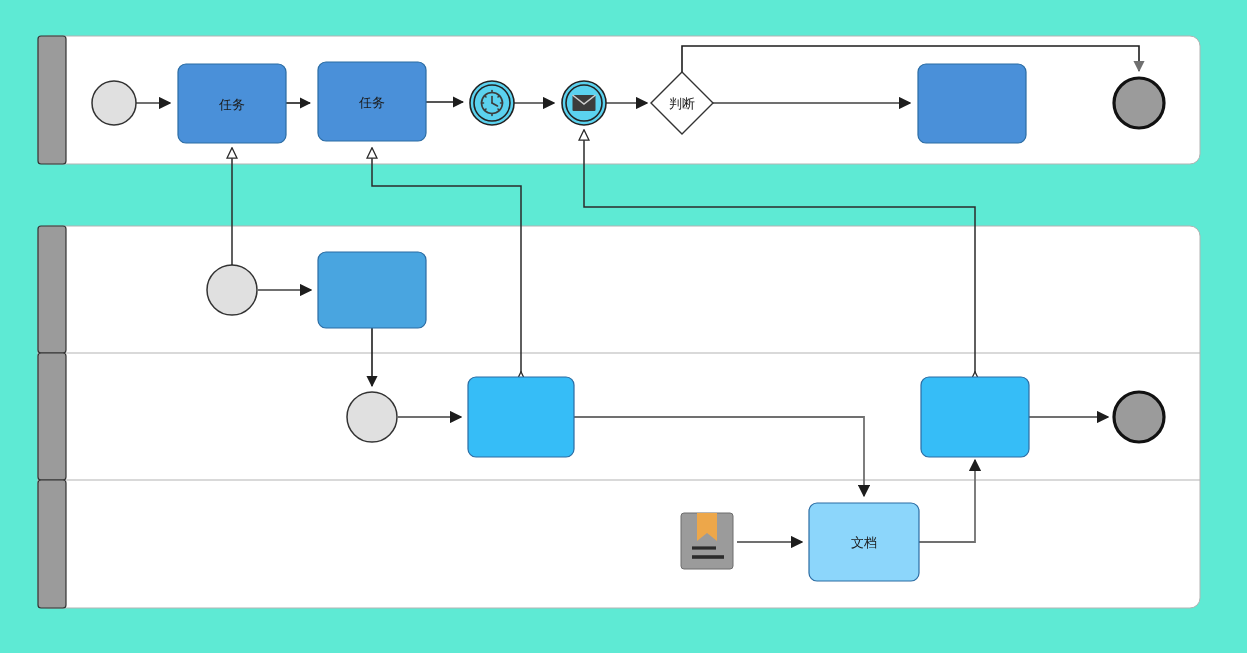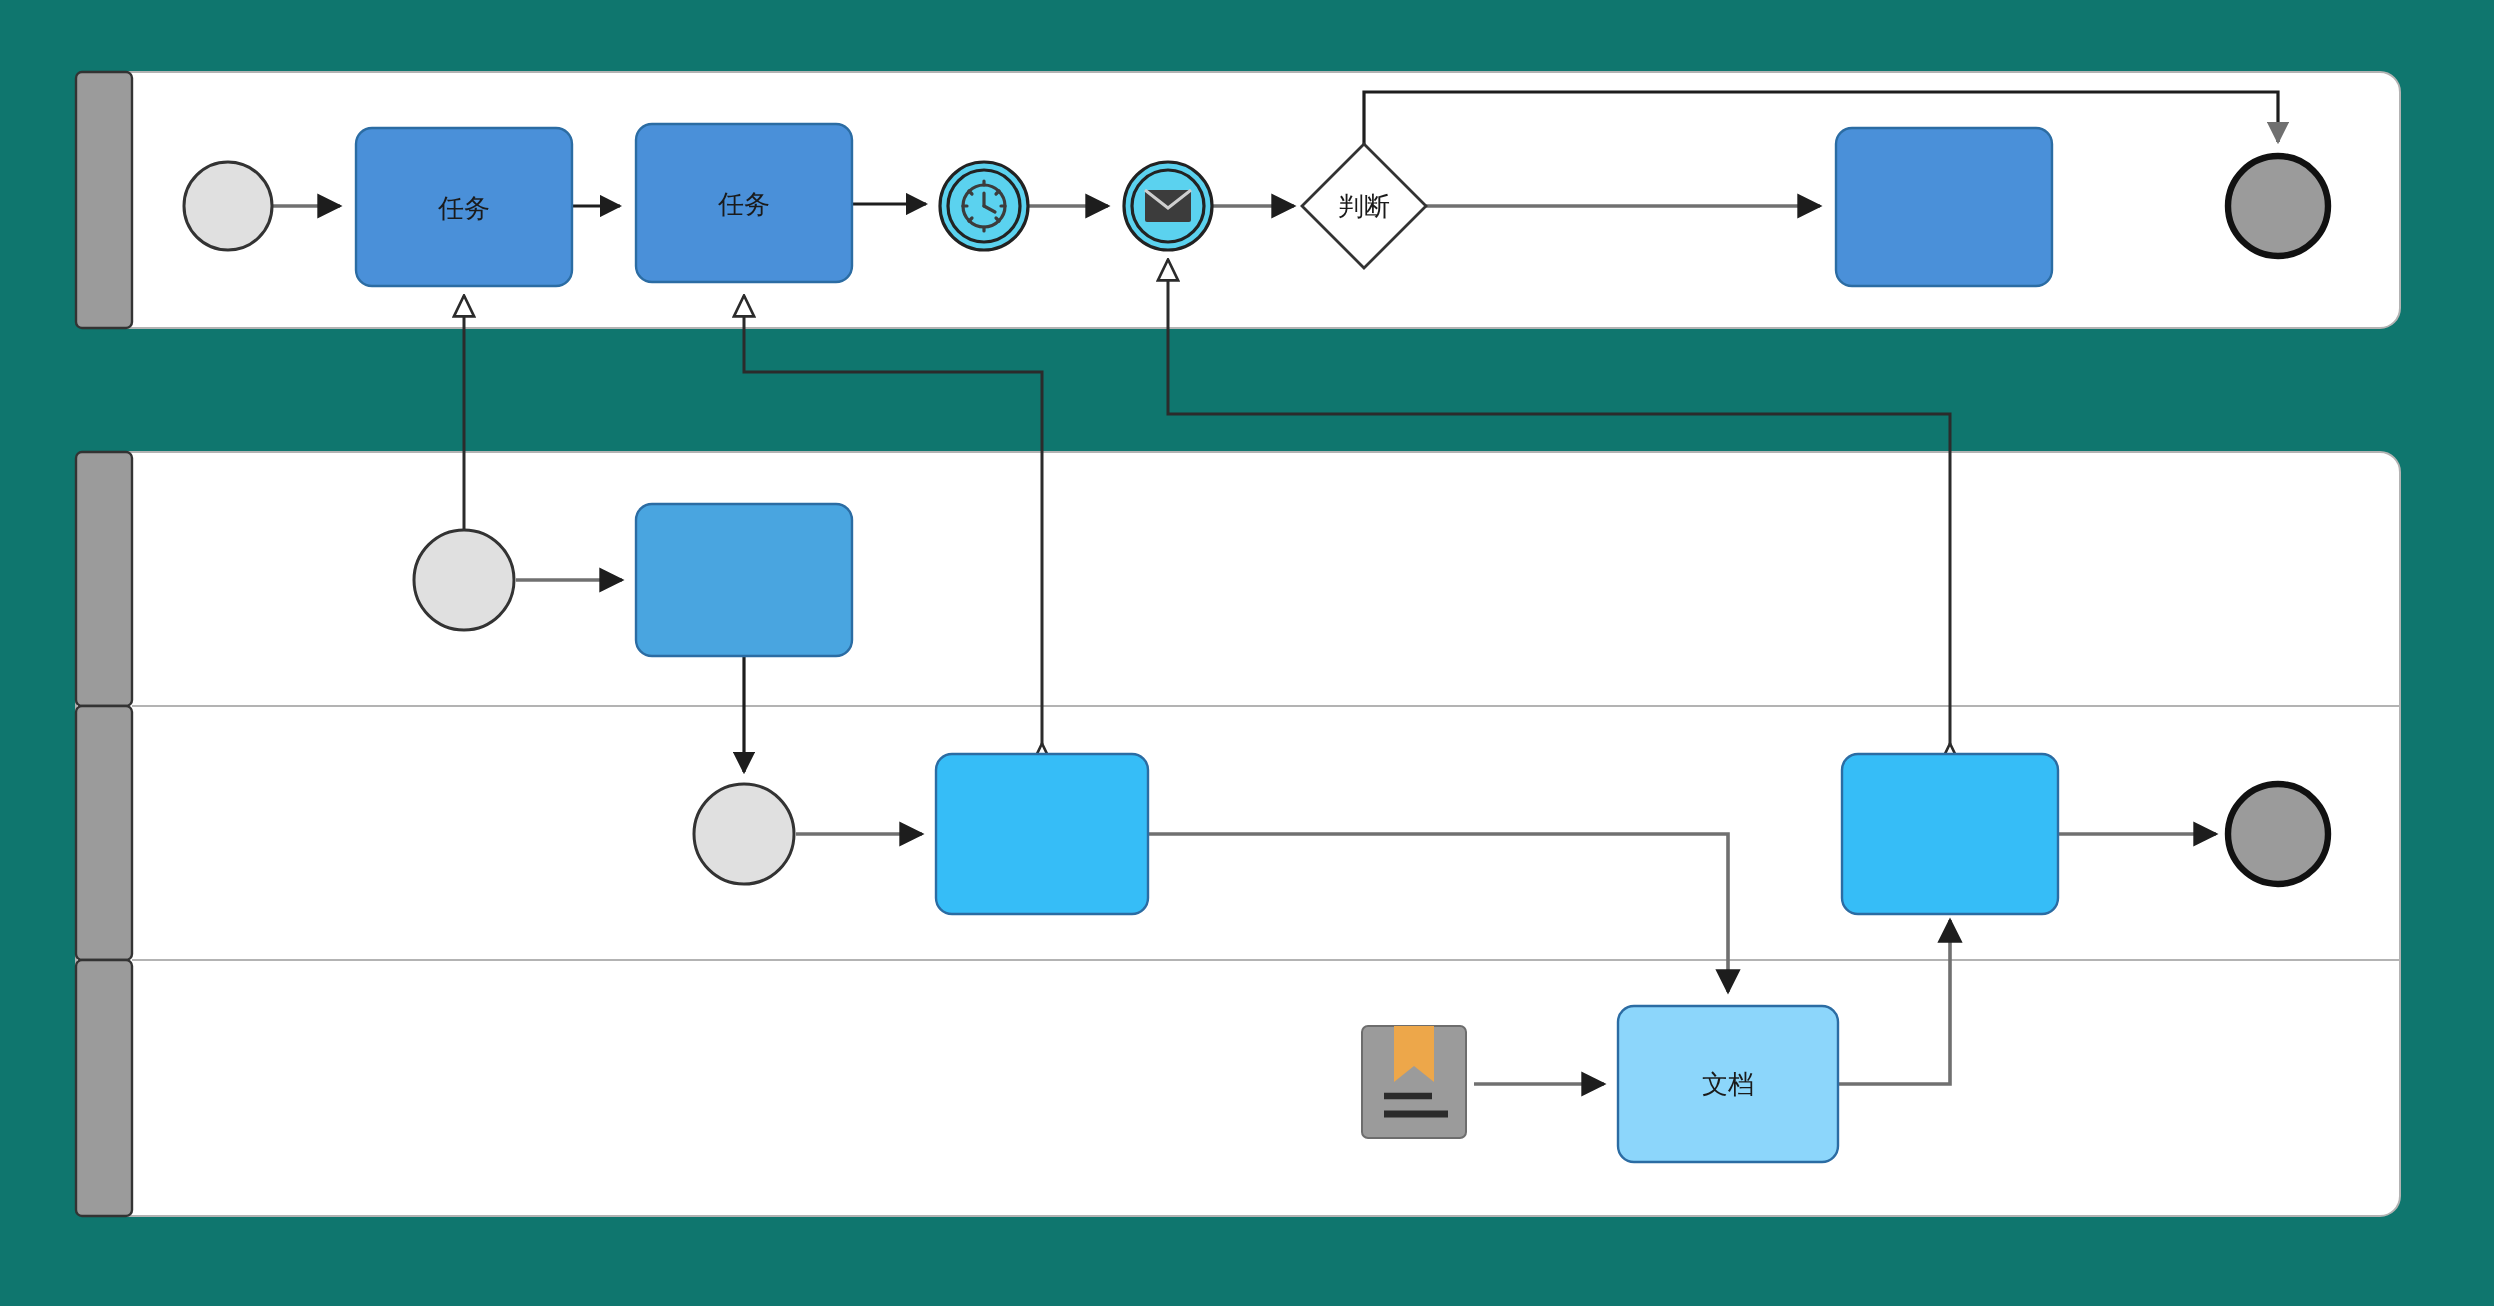--- a/index.html
+++ b/index.html
@@ -5,21 +5,21 @@
   html, body {
     margin: 0;
     padding: 0;
     background: #f2f2f2;
     font-family: "Liberation Sans", sans-serif;
   }
   #canvas {
     position: relative;
     width: 1247px;
     height: 653px;
-    background: #0f766e;
+    background: #5eead4;
     overflow: hidden;
   }
   #diagram-svg {
     position: absolute;
     left: 0;
     top: 0;
     width: 1247px;
     height: 653px;
   }
   .pool-rect {

